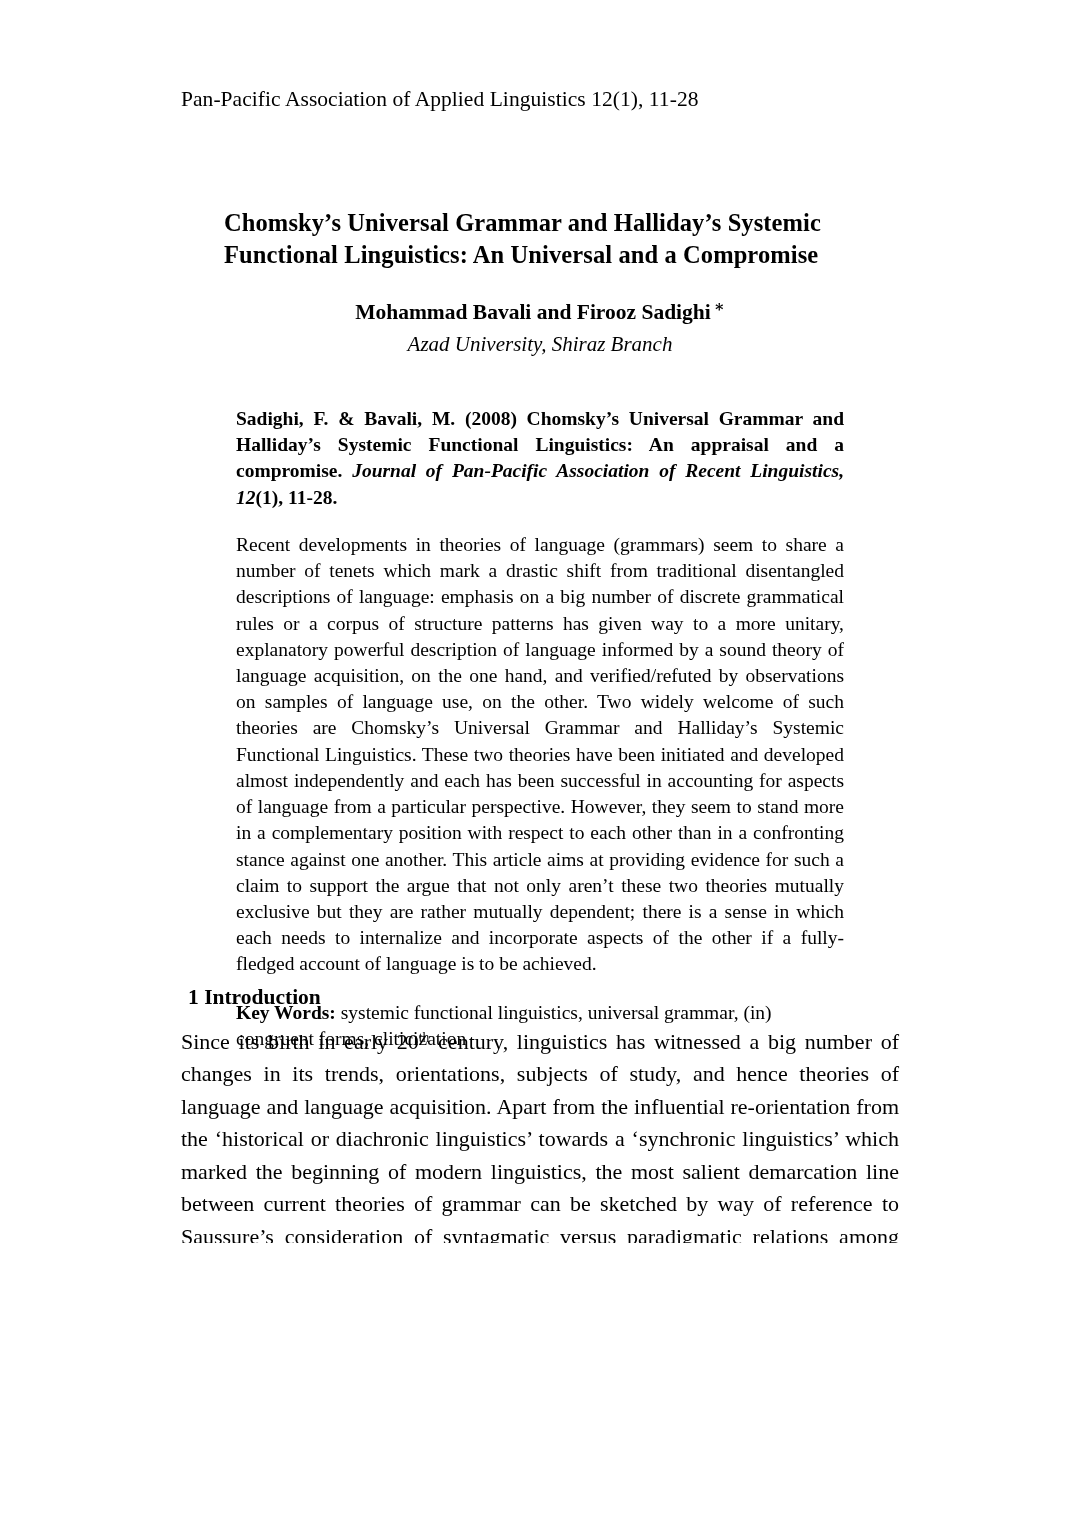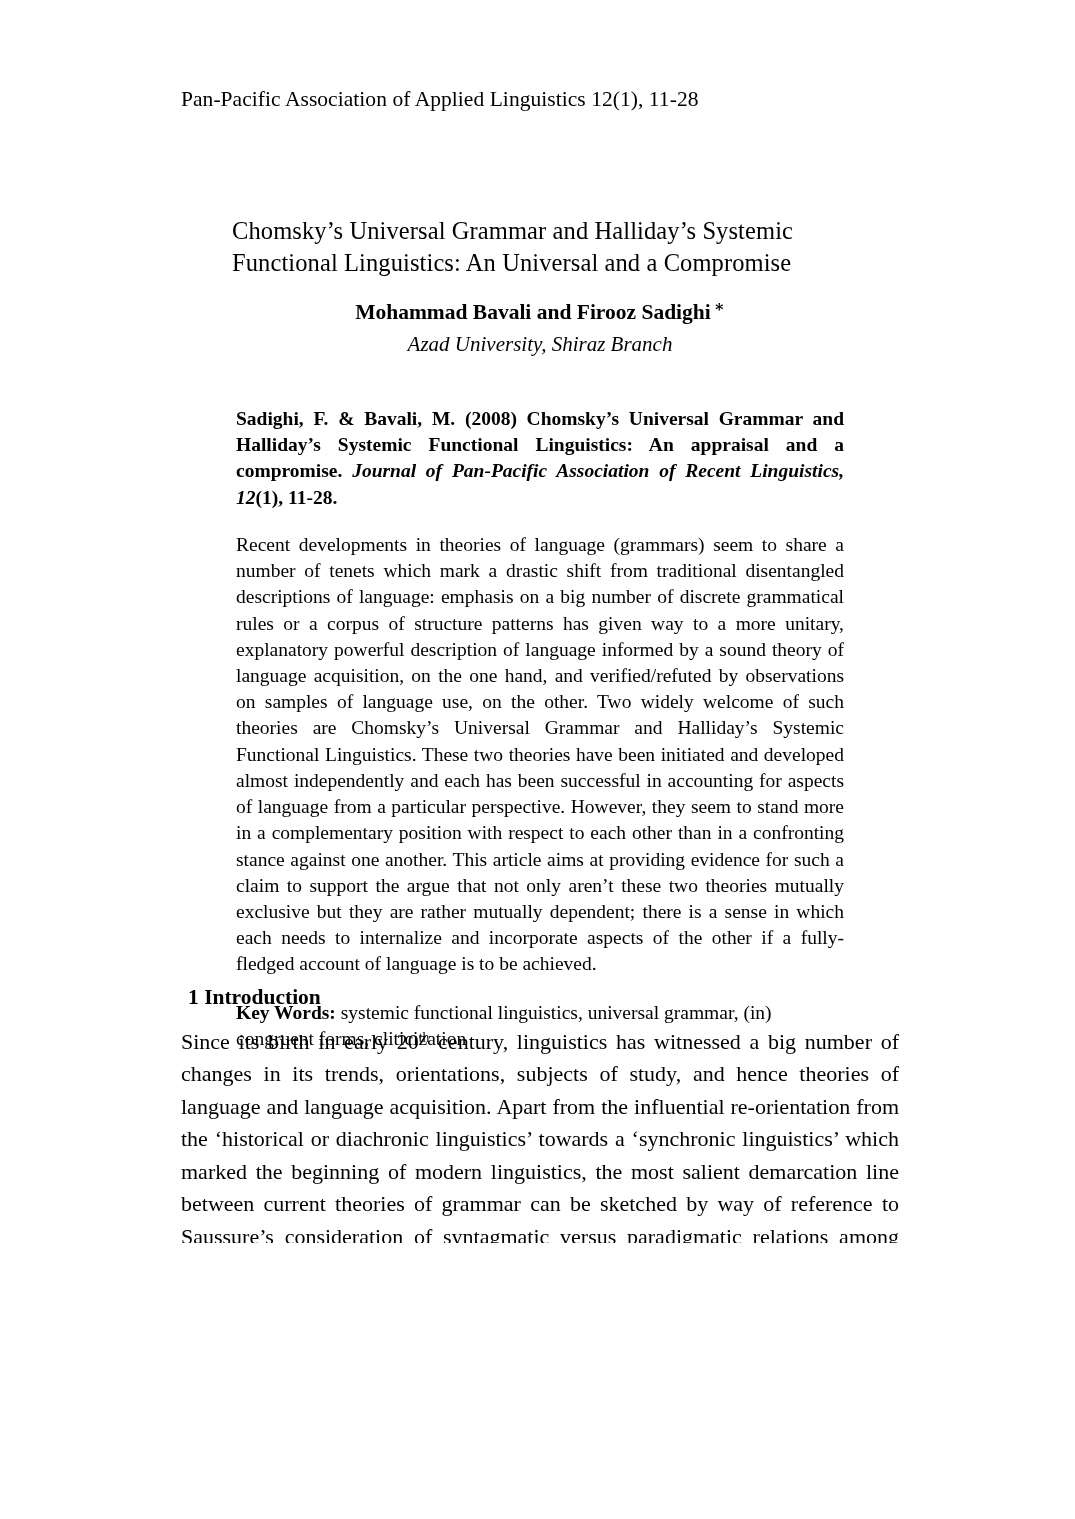--- a/index.html
+++ b/index.html
@@ -35,23 +35,23 @@
 
   
   .title-block {
     position: absolute;
     left: 220px;
     top: 203px;
     width: 660px;
   }
   .paper-title {
     font-size: 24.5px;
-    font-weight: normal;
+    font-weight: bold;
     line-height: 1.30;
-    margin: 12px;
+    margin: 4px;
     letter-spacing: 0.1px;
   }
 
   
   .authors-block {
     position: absolute;
     left: 181px;
     top: 297px;
     width: 718px;
     text-align: center;

